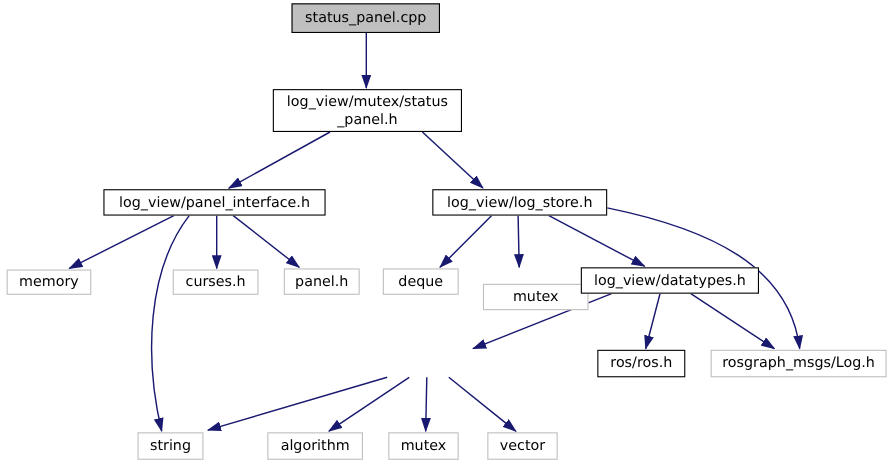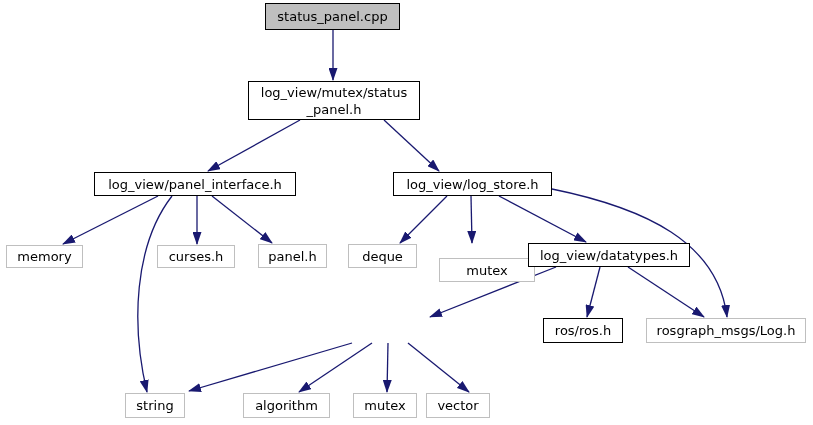--- a/index.html
+++ b/index.html
@@ -132,17 +132,17 @@
   </div>
 
   <div class="node external" style="left:243px; top:393px; width:87px; height:25px;">
     <span>algorithm</span>
   </div>
 
   <div class="node external" style="left:353px; top:393px; width:64px; height:25px;">
     <span>mutex</span>
   </div>
 
-  <div class="node external" style="left:426px; top:393px; width:64px; height:25px;">
+  <div class="node external" style="left:443px; top:393px; width:64px; height:25px;">
     <span>vector</span>
   </div>
 
 </div>
 
 </body></html>

